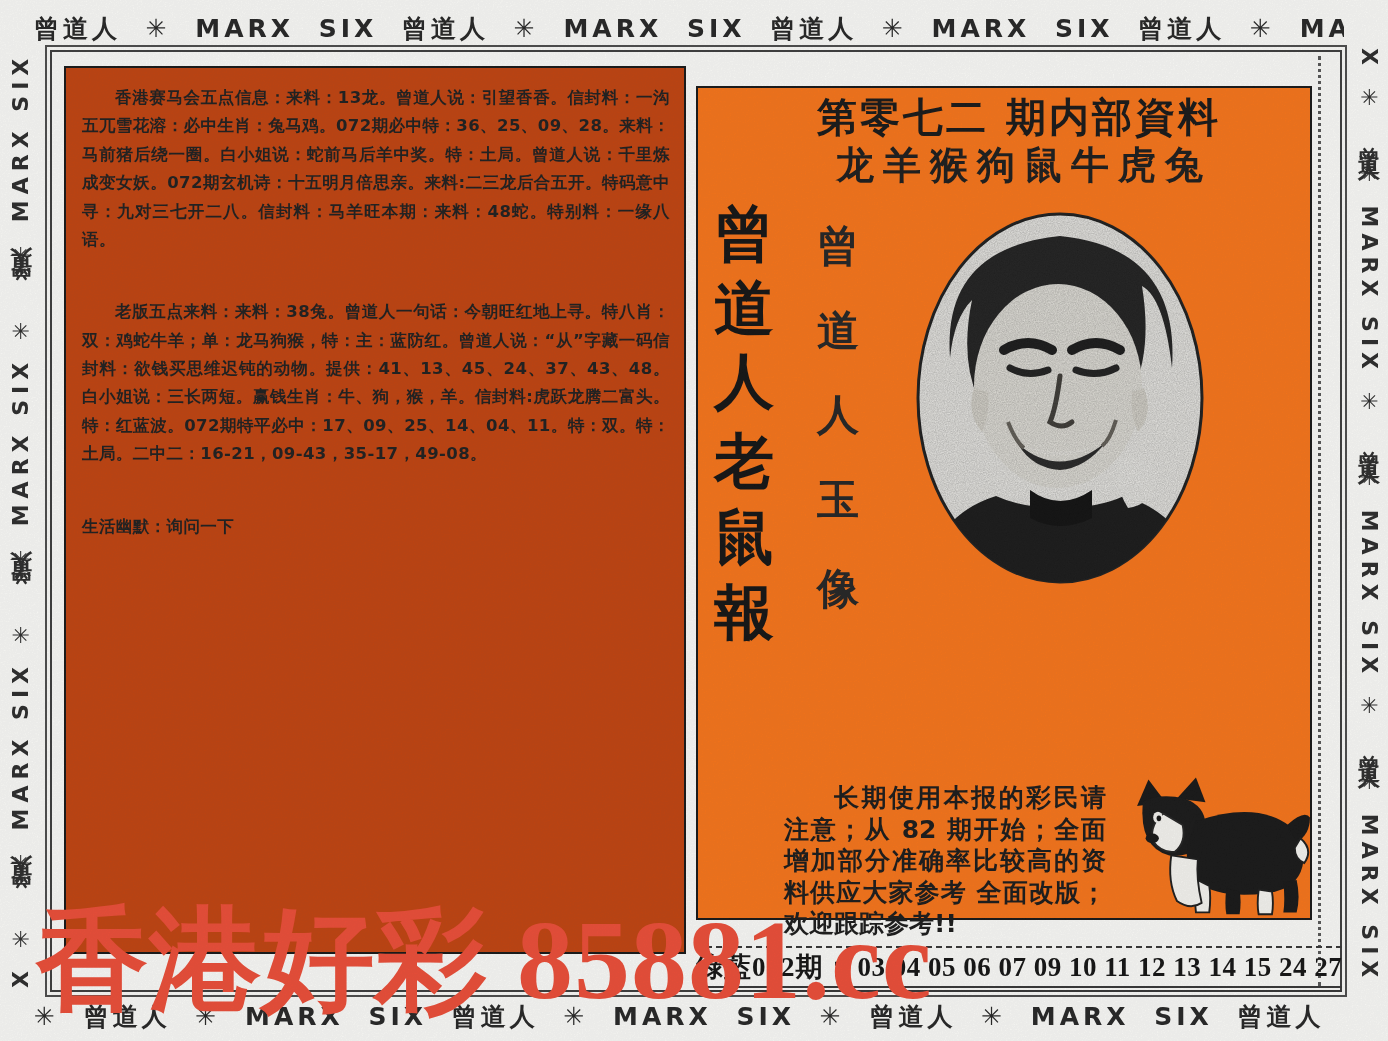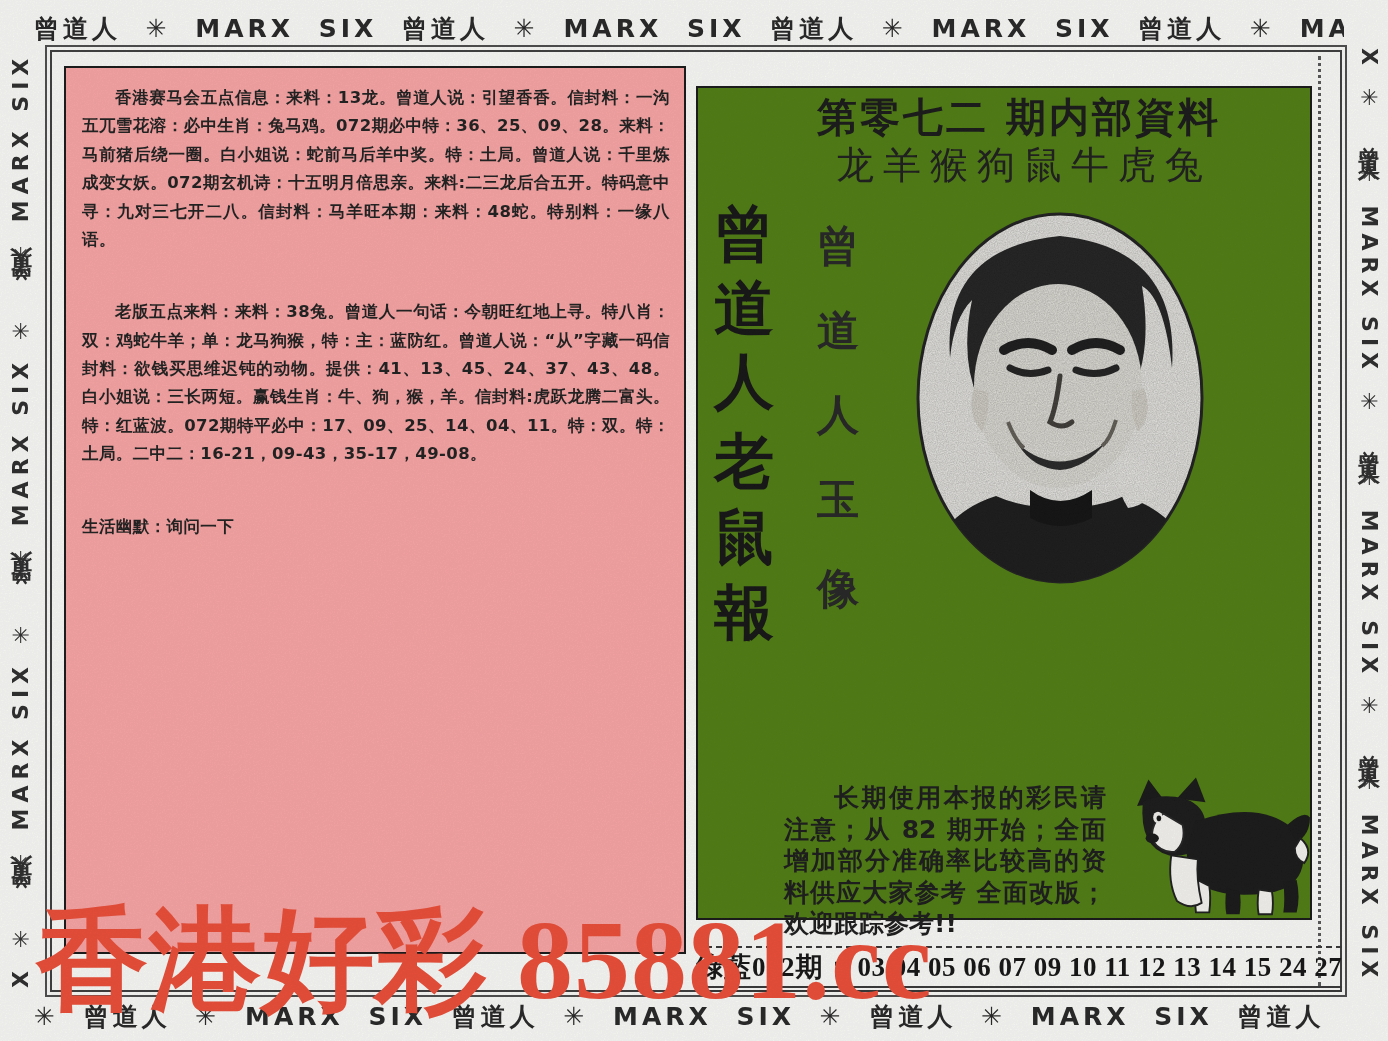--- a/index.html
+++ b/index.html
@@ -32,42 +32,42 @@
     border:2px solid #3a3a3a; outline:2px solid #4a4a4a; outline-offset:3px;
     pointer-events:none;
   }
   .tick-col {
     position:absolute; left:1318px; top:56px; height:930px; width:0;
     border-left:3px dotted #555; pointer-events:none;
   }
   
   .left-box {
     position:absolute; left:64px; top:66px; width:622px; height:888px;
-    border:2px solid #141414; background:#fca5a5;
+    border:2px solid #141414; background:#c2410c;
     padding:16px 14px 8px 16px; overflow:hidden;
   }
   .left-box p {
     font-size:16.5px; font-weight:700; line-height:1.72;
     text-align:justify; letter-spacing:0.4px;
   }
   .left-box p.ind { text-indent:2em; margin-bottom:44px; }
   .left-box p.humor-title { margin-bottom:2px; }
   
   .right-box {
     position:absolute; left:696px; top:86px; width:616px; height:834px;
-    border:2px solid #141414; background:#4d7c0f; overflow:visible;
+    border:2px solid #141414; background:#f97316; overflow:visible;
   }
   .rp-title1 {
     position:absolute; top:2px; left:40px; right:10px; text-align:center;
     font-size:40px; font-weight:900; letter-spacing:3px; color:#151515;
     white-space:nowrap;
   }
   .rp-title2 {
     position:absolute; top:52px; left:60px; right:20px; text-align:center;
-    font-size:38px; font-weight:400; letter-spacing:9px; color:#1a1a1a;
+    font-size:38px; font-weight:700; letter-spacing:9px; color:#1a1a1a;
     white-space:nowrap;
   }
   .rp-banner {
     position:absolute; left:6px; top:66px; height:784px; width:82px;
     writing-mode:vertical-rl; text-orientation:upright;
     font-size:60px; font-weight:900; letter-spacing:76px; line-height:82px;
     overflow:hidden; color:#111;
   }
   .rp-caption {
     position:absolute; left:110px; top:102px; height:600px; width:60px;

